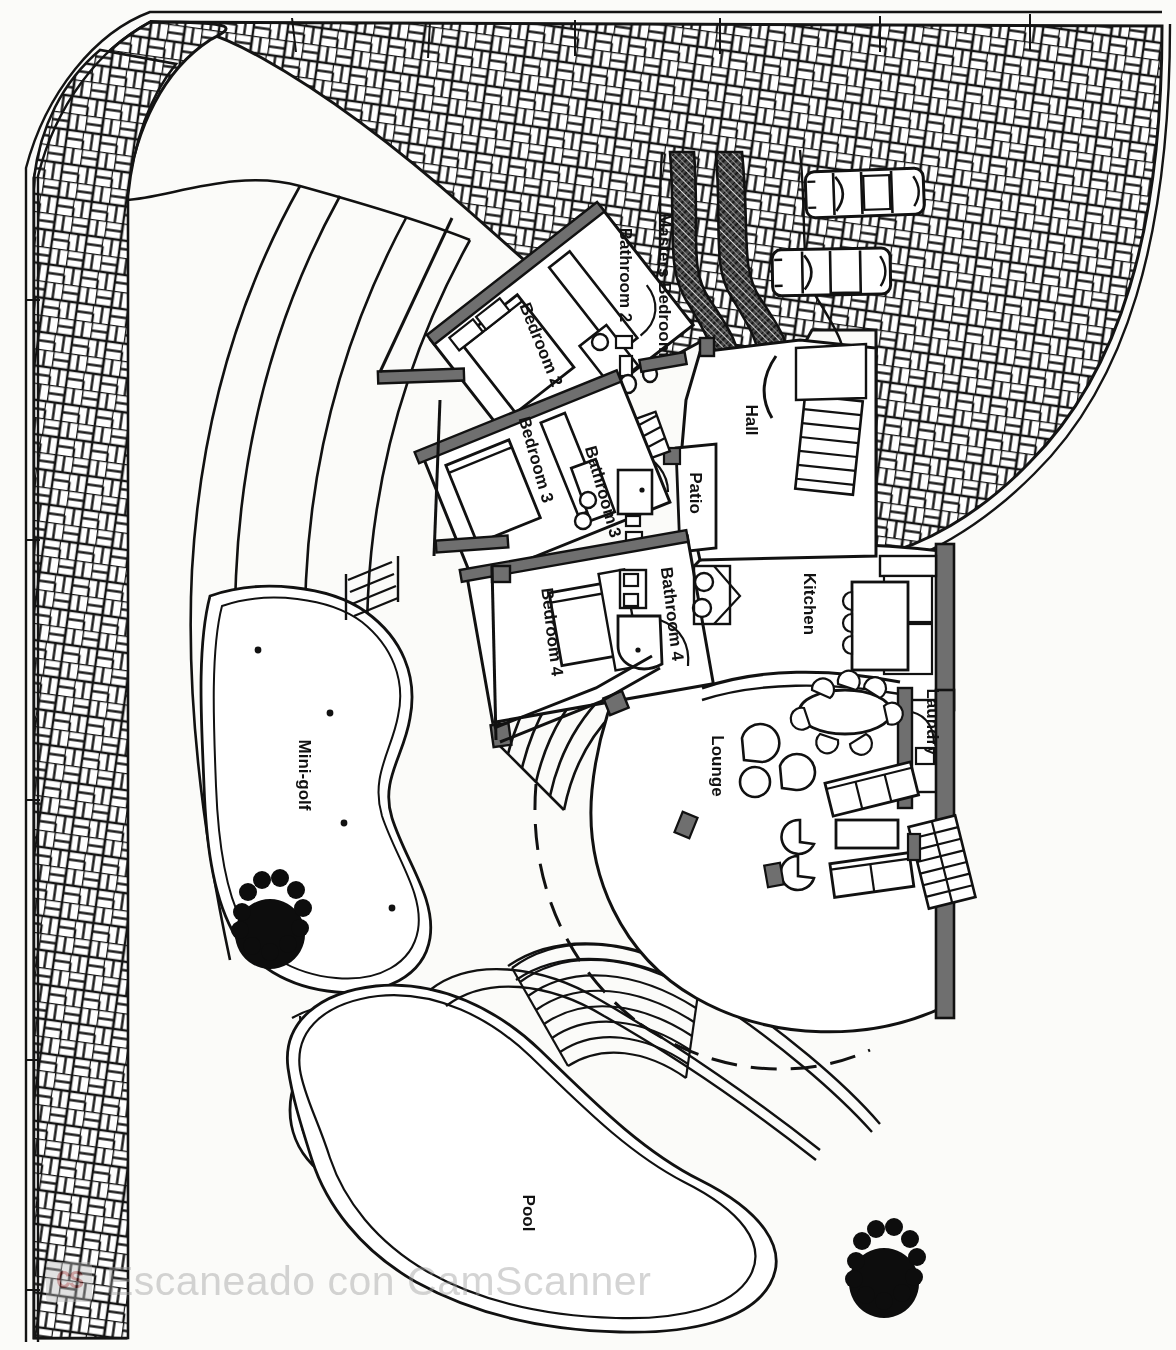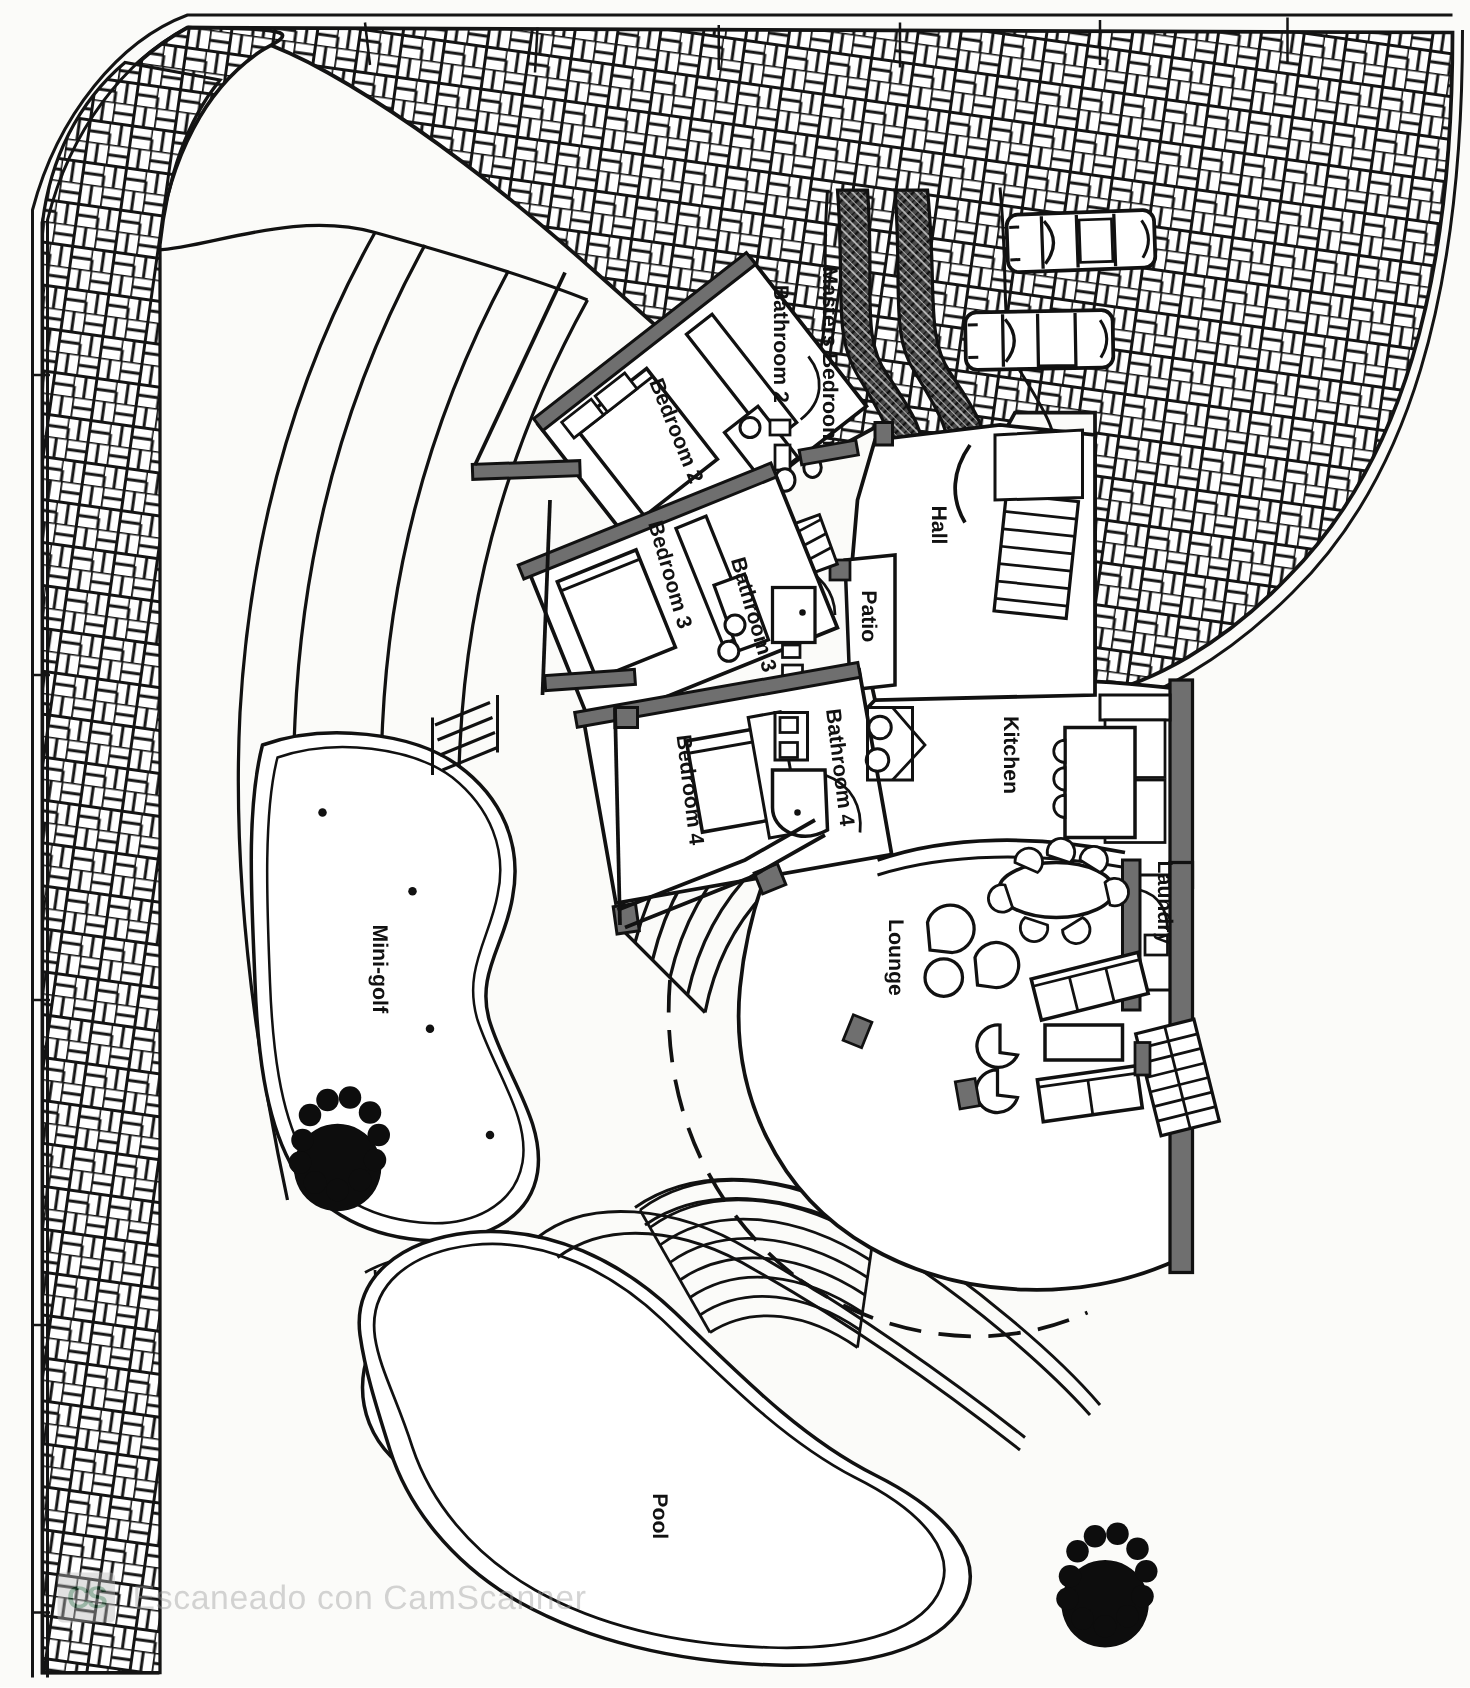--- a/index.html
+++ b/index.html
@@ -5,23 +5,23 @@
   html,body{margin:0;padding:0;background:#fff;}
   body{width:1176px;height:1350px;position:relative;overflow:hidden;
        font-family:"Liberation Sans",sans-serif;}
   #stage{position:absolute;left:0;top:0;width:1176px;height:1350px;background:#fbfbf9;}
   svg#plan{position:absolute;left:0;top:0;width:1176px;height:1350px;display:block;}
   .lbl{font-family:"Liberation Sans",sans-serif;font-weight:700;fill:#111;}
   .wm{position:absolute;left:46px;top:1258px;display:flex;align-items:center;gap:14px;
       opacity:.42;pointer-events:none;}
   .wm-logo{width:46px;height:40px;background:#b9b9b9;border-radius:4px;position:relative;
            display:flex;align-items:center;justify-content:center;}
-  .wm-logo span{color:#14532d;font-size:25px;font-weight:700;letter-spacing:-2px;
-                font-family:Liberation Sans, sans-serif;}
-  .wm-text{font-size:27px;color:#9b9b9b;font-family:"Liberation Sans",sans-serif;
+  .wm-logo span{color:#7f1d1d;font-size:25px;font-weight:700;letter-spacing:-2px;
+                font-family:Liberation Mono, monospace;}
+  .wm-text{font-size:41px;color:#9b9b9b;font-family:"Liberation Sans",sans-serif;
            letter-spacing:.5px;white-space:nowrap;}
 </style>
 </head>
 <body>
 
 <div id="stage">
 
   <svg id="plan" viewBox="0 0 1176 1350">
     <defs>
 

